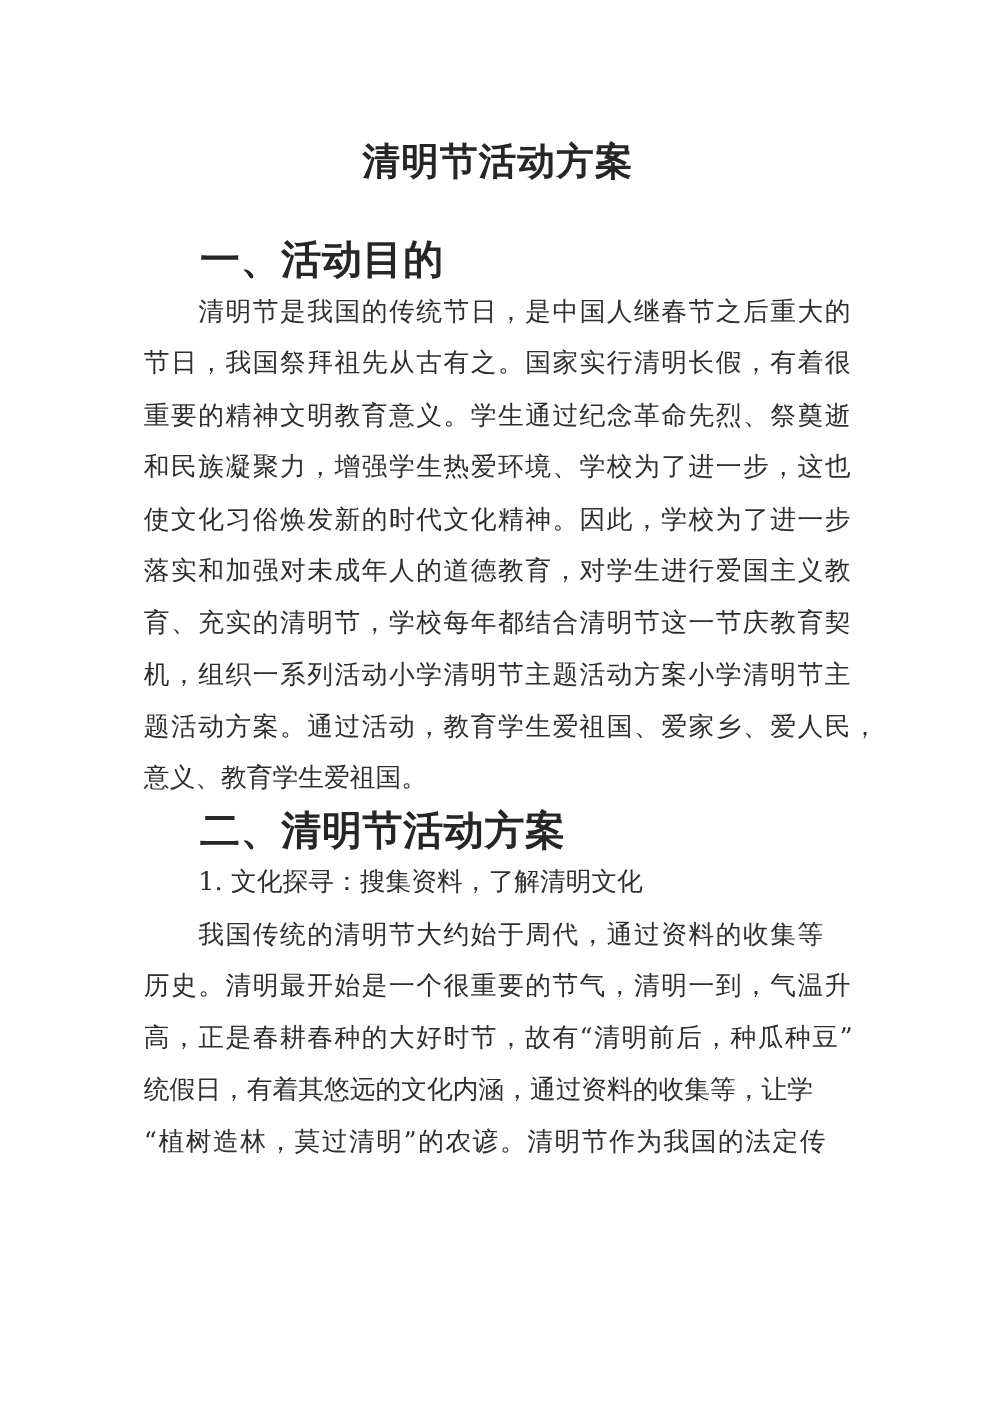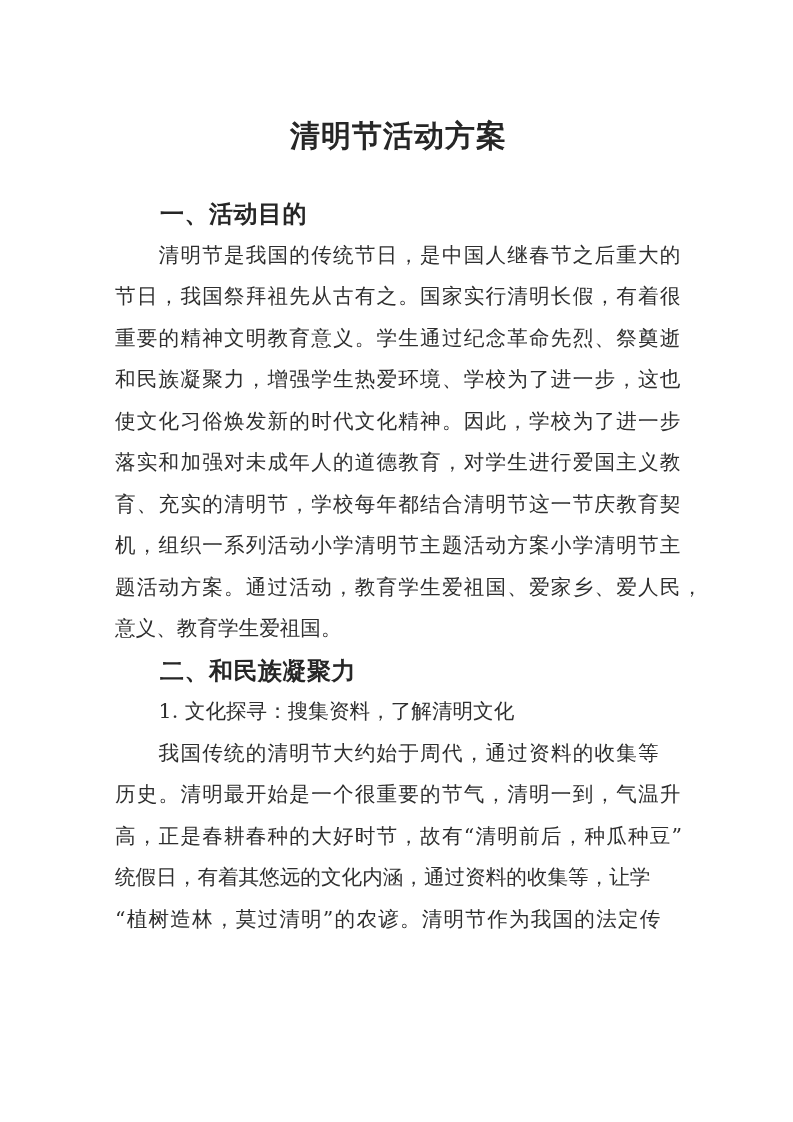--- a/index.html
+++ b/index.html
@@ -12,34 +12,34 @@
     width: 793px;
     height: 1122px;
     background: #ffffff;
     overflow: hidden;
     font-family: "DejaVu Serif", "Liberation Serif", serif;
     color: #2e2e2e;
   }
   .doc {
     position: absolute;
     left: 115px;
-    top: 116px;
+    top: 110px;
     width: 567px;
   }
   .title {
     font-size: 30px;
     line-height: 40px;
     font-weight: 700;
     text-align: center;
     letter-spacing: 1px;
     color: #262626;
     white-space: nowrap;
   }
   .heading {
-    font-size: 24px;
+    font-size: 32px;
     line-height: 41.5px;
     font-weight: 700;
     padding-left: 45px;
     letter-spacing: 0.5px;
     color: #262626;
     white-space: nowrap;
   }
   .h1 {
     margin-top: 37px;
   }
@@ -70,21 +70,21 @@
     <div class="line">节日，我国祭拜祖先从古有之。国家实行清明长假，有着很</div>
     <div class="line">重要的精神文明教育意义。学生通过纪念革命先烈、祭奠逝</div>
     <div class="line">和民族凝聚力，增强学生热爱环境、学校为了进一步，这也</div>
     <div class="line">使文化习俗焕发新的时代文化精神。因此，学校为了进一步</div>
     <div class="line">落实和加强对未成年人的道德教育，对学生进行爱国主义教</div>
     <div class="line">育、充实的清明节，学校每年都结合清明节这一节庆教育契</div>
     <div class="line">机，组织一系列活动小学清明节主题活动方案小学清明节主</div>
     <div class="line">题活动方案。通过活动，教育学生爱祖国、爱家乡、爱人民，</div>
     <div class="line loose">意义、教育学生爱祖国。</div>
 
-    <div class="heading">二、和民族凝聚力</div>
+    <div class="heading">二、清明节活动方案</div>
 
     <div class="line indent loose">1. 文化探寻：搜集资料，了解清明文化</div>
 
     <div class="line indent">我国传统的清明节大约始于周代，通过资料的收集等</div>
     <div class="line">历史。清明最开始是一个很重要的节气，清明一到，气温升</div>
     <div class="line">高，正是春耕春种的大好时节，故有“清明前后，种瓜种豆”</div>
     <div class="line loose">统假日，有着其悠远的文化内涵，通过资料的收集等，让学</div>
     <div class="line">“植树造林，莫过清明”的农谚。清明节作为我国的法定传</div>
 
   </div>

